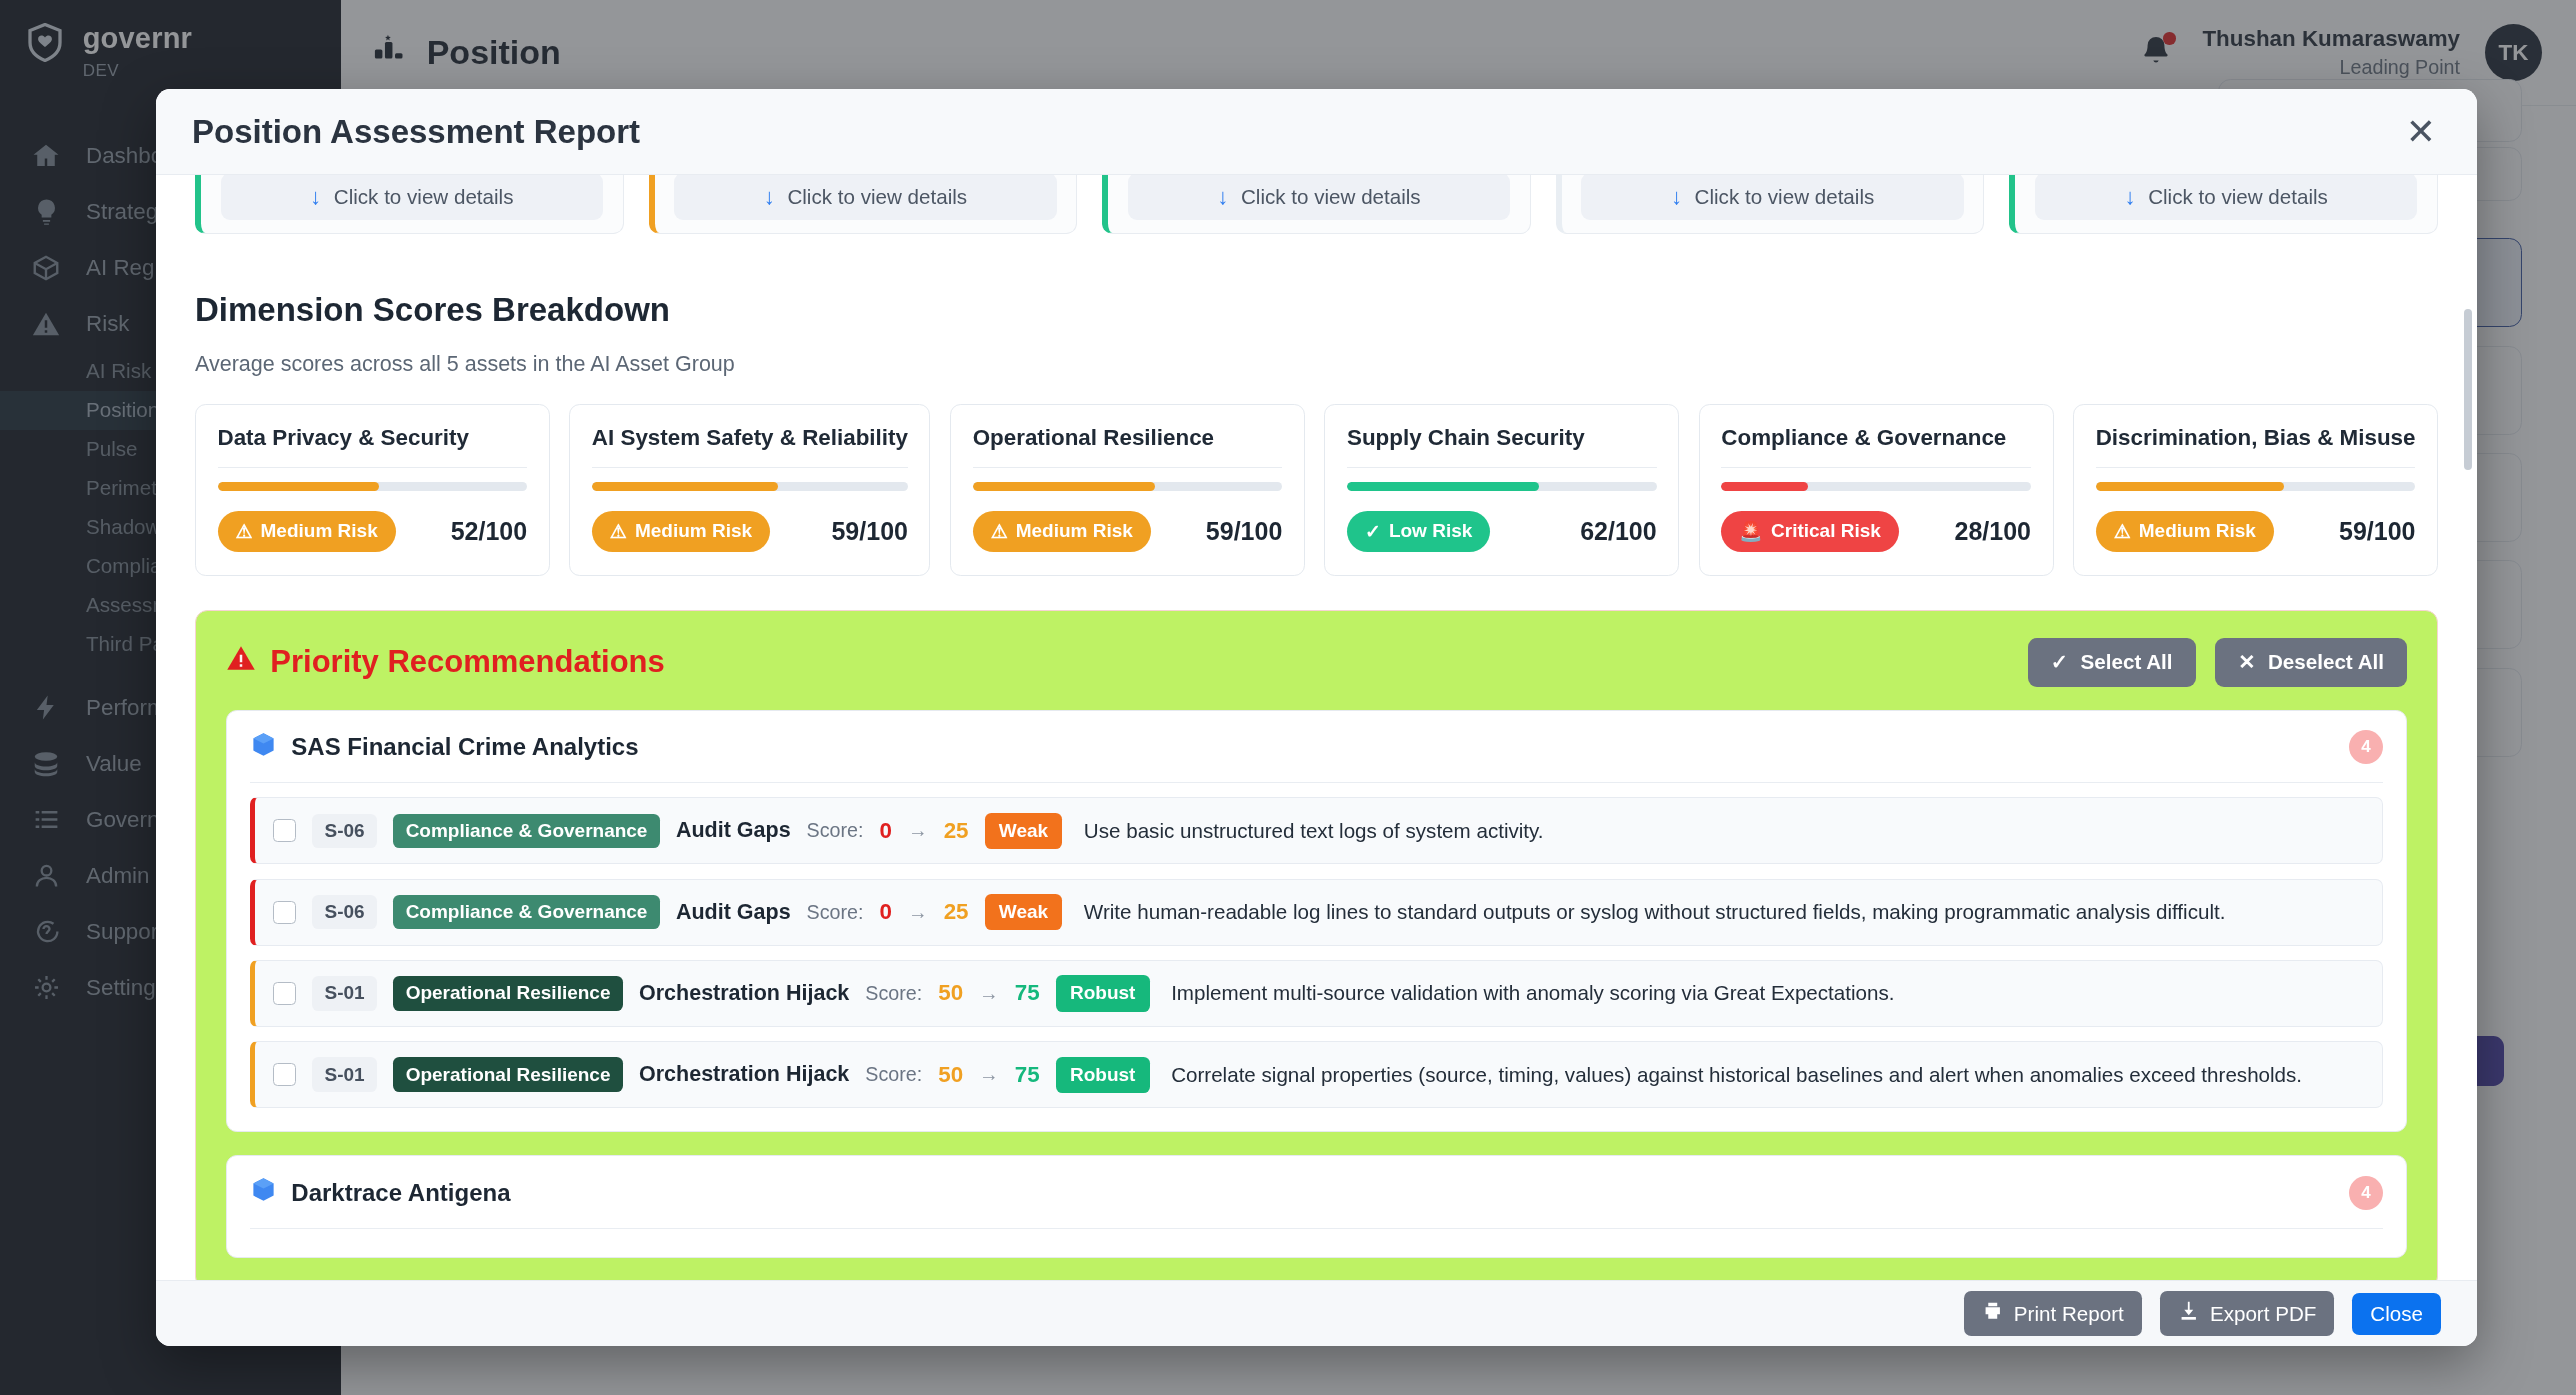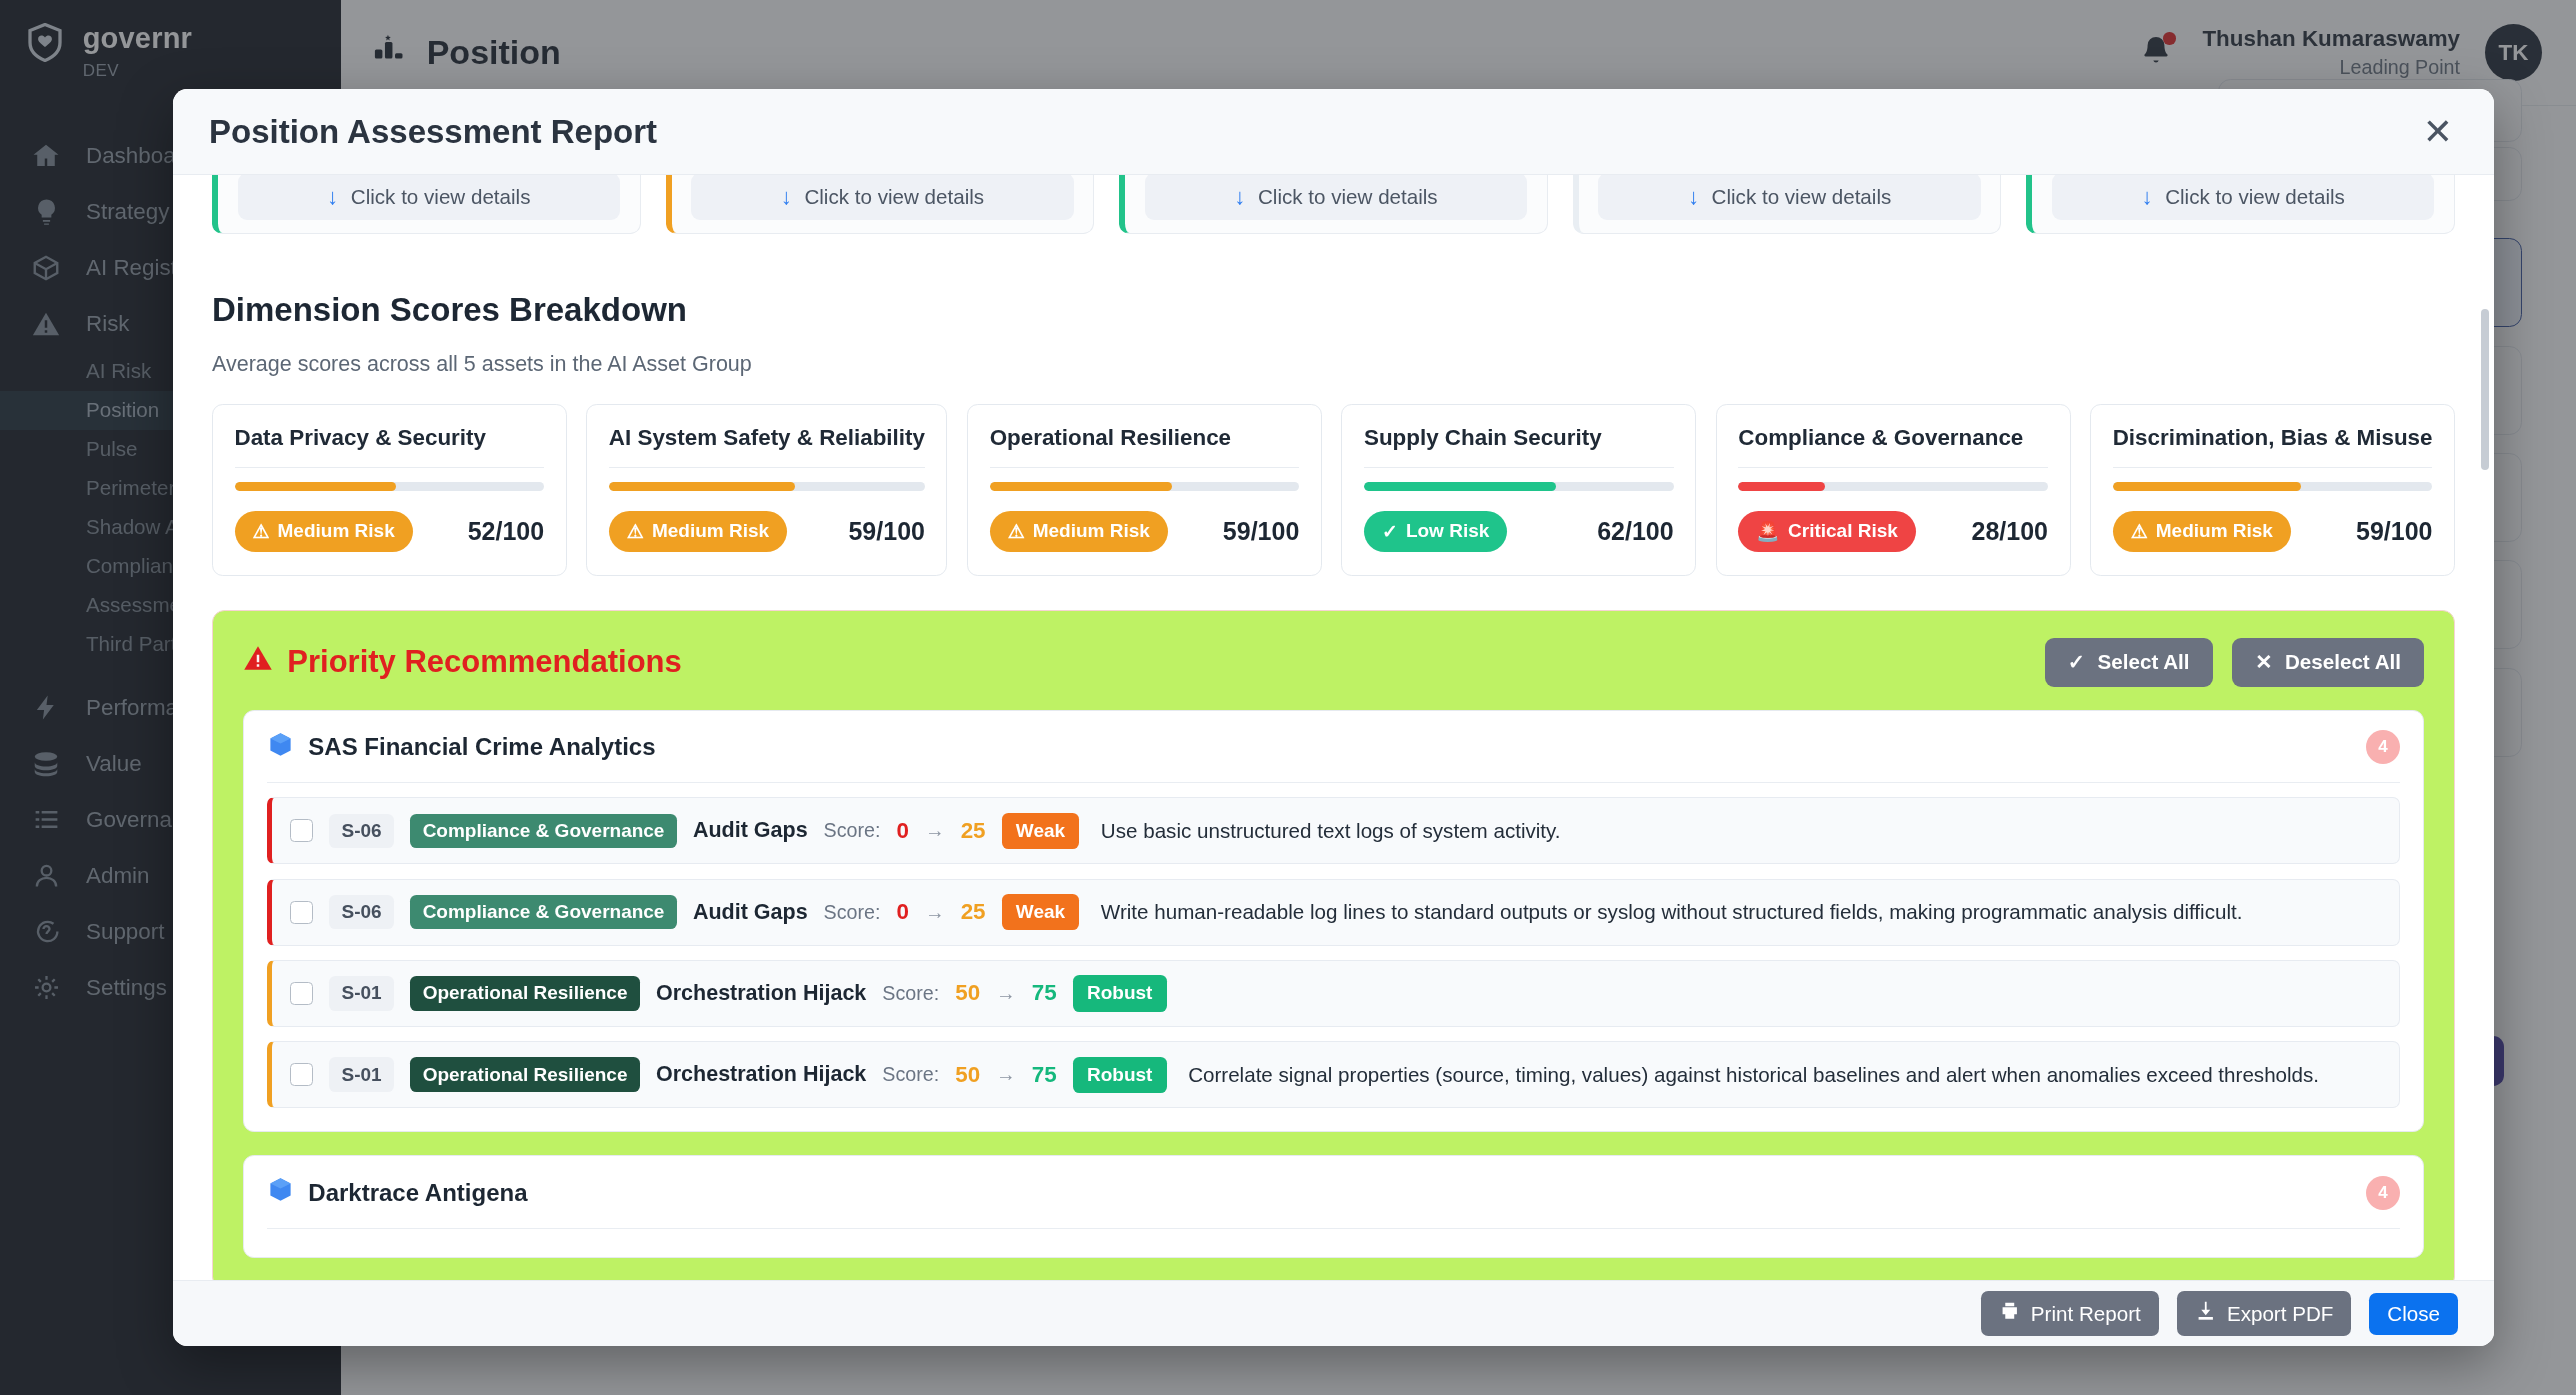--- a/index.html
+++ b/index.html
@@ -53,21 +53,21 @@
   .bg-pill { position: absolute; font-size: 18px; font-weight: 700; color: #14603a; background: #c8e6d2; border-radius: 5.4px; padding: 5.4px 12.5px; }
   .bg-blue-line { position: absolute; height: 7.2px; background: #1d4ed8; border-radius: 3.6px; }
   .bg-purple { position: absolute; background: #3b2f9e; border-radius: 10.7px; }
   .bg-scroll { position: absolute; width: 7.2px; border-radius: 3.6px; background: #b9bfc7; }
 
   
   .overlay { position: absolute; inset: 0; background: rgba(60,64,70,0.55); z-index: 5; }
 
   
   .modal {
-    position: absolute; left: 173px; top: 89px; width: 2321px; height: 1257px;
+    position: absolute; left: 156px; top: 89px; width: 2321px; height: 1257px;
     background: #ffffff; border-radius: 14.3px; z-index: 10;
     display: flex; flex-direction: column; overflow: hidden;
     box-shadow: 0 18px 54px rgba(0,0,0,.35);
   }
   .modal-head {
     height: 86px; background: #f7f9fb; border-bottom: 0.9px solid #e8ecf1;
     display: flex; align-items: center; justify-content: space-between; padding: 0 41px 0 36px; flex: none;
   }
   .modal-title { font-size: 33px; font-weight: 700; color: #2b3440; }
   .modal-close { font-size: 36px; color: #4a5462; line-height: 1; cursor: pointer; font-weight: 300; }
@@ -547,20 +547,21 @@
             <div class="rec-row" style="border-left-color:#f0a022">
               <span class="chk"></span>
               <span class="code-pill">S-01</span>
               <span class="dim-pill" style="background:#1f4f3f">Operational Resilience</span>
               <span class="risk-name">Orchestration Hijack</span>
               <span class="score-lbl">Score:</span>
               <span class="score-from" style="color:#f0a022">50</span>
               <span class="score-arrow">→</span>
               <span class="score-to" style="color:#15b87d">75</span>
               <span class="lvl-pill" style="background:#16b87c">Robust</span>
+              <span class="rec-text">Implement multi-source validation with anomaly scoring via Great Expectations.</span>
             </div>
 
             <div class="rec-row" style="border-left-color:#f0a022">
               <span class="chk"></span>
               <span class="code-pill">S-01</span>
               <span class="dim-pill" style="background:#1f4f3f">Operational Resilience</span>
               <span class="risk-name">Orchestration Hijack</span>
               <span class="score-lbl">Score:</span>
               <span class="score-from" style="color:#f0a022">50</span>
               <span class="score-arrow">→</span>

